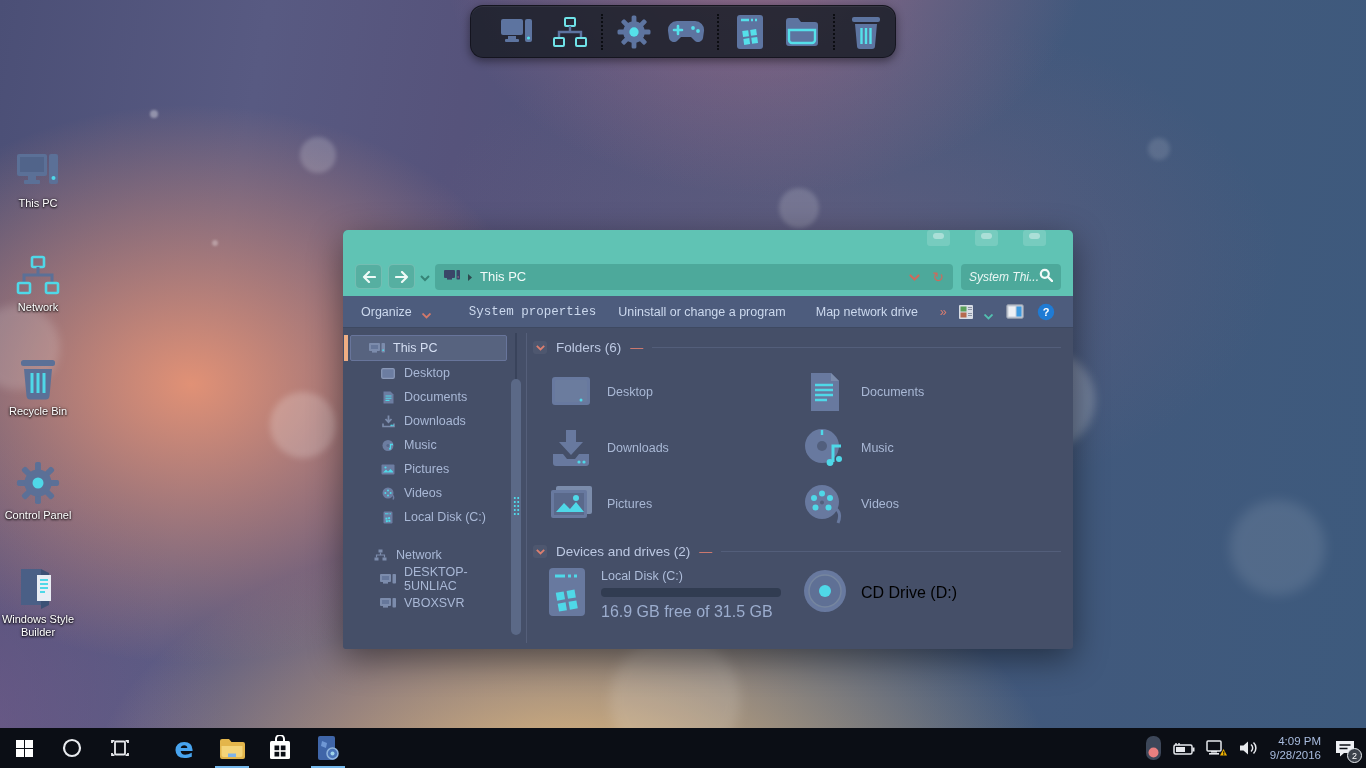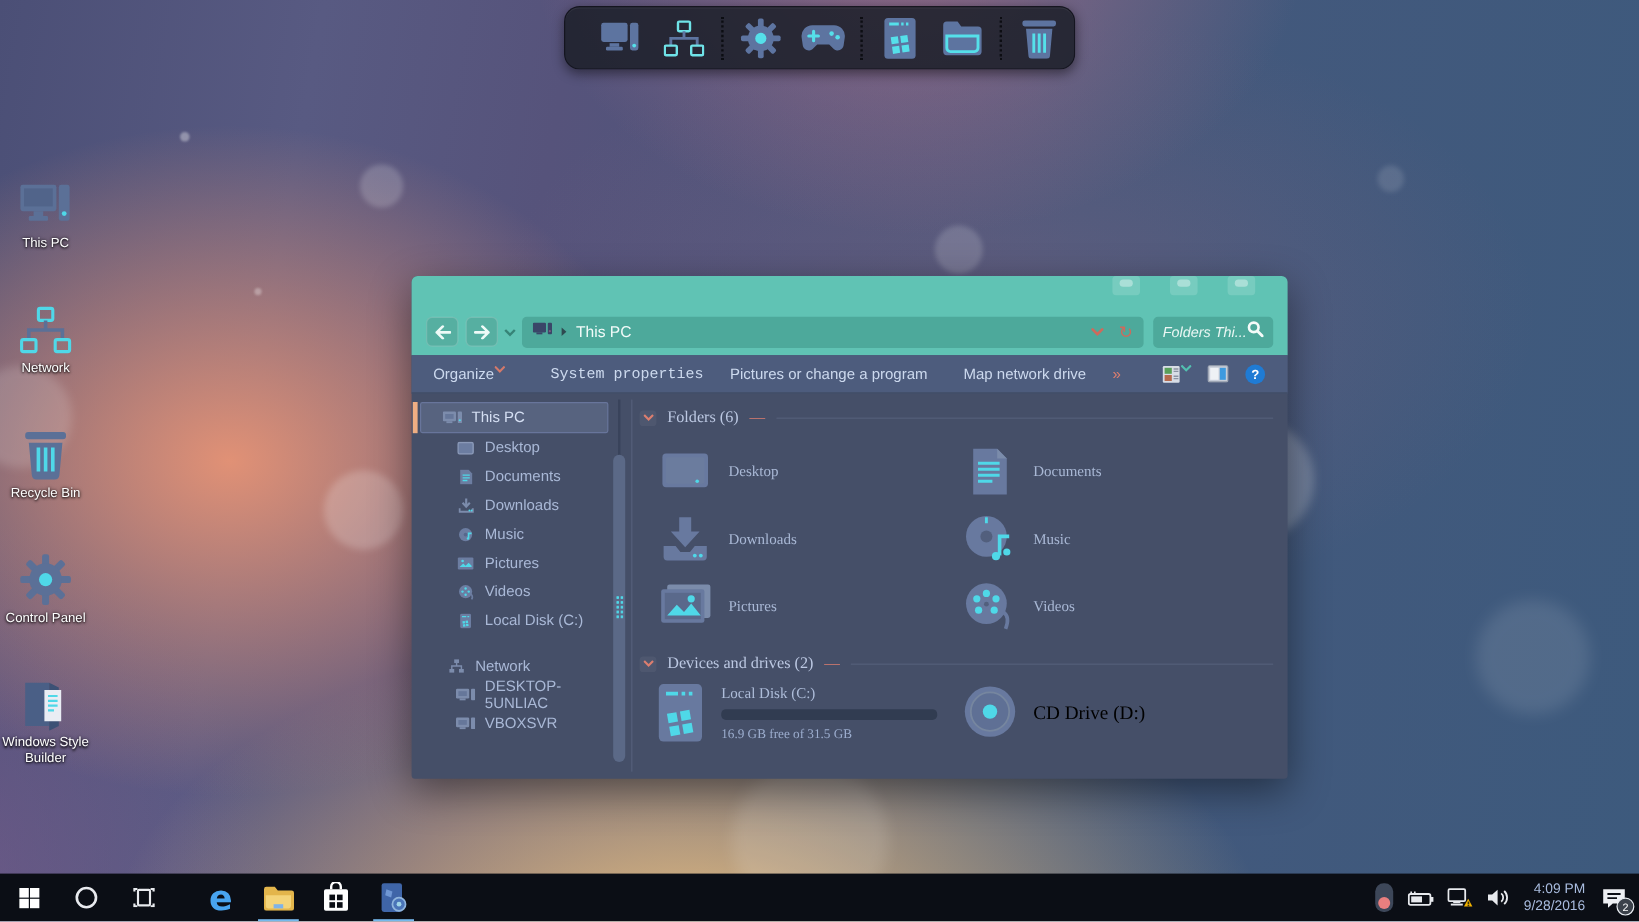--- a/index.html
+++ b/index.html
@@ -49,21 +49,21 @@
     padding:0 9px; gap:7px; cursor:text; }
   .addr-text { color:#f2fbf9; font-size:13px; }
   .addr-right { margin-left:auto; display:flex; align-items:center; gap:12px; }
   .search-box { width:100px; height:26px; margin-left:8px; background:#4da99b; border-radius:4px;
     display:flex; align-items:center; padding:0 8px; cursor:text; }
   .search-box .ph { flex:1; color:#eaf7f4; font-size:12px; font-style:italic; white-space:nowrap; overflow:hidden; }
 
   .toolbar { position:absolute; top:66px; left:0; right:0; height:32px; background:#4d5c7d;
     border-bottom:1px solid #3e4961; display:flex; align-items:center; padding:0 18px;
     color:#ccd9ee; font-size:12.5px; }
-  .tb-item { display:flex; align-items:flex-start; gap:0; cursor:pointer; white-space:nowrap; }
+  .tb-item { display:flex; align-items:flex-end; gap:10px; cursor:pointer; white-space:nowrap; }
   .tb-gap1{ margin-left:38px;font-family:Liberation Mono, monospace; } .tb-gap2{ margin-left:22px; } .tb-gap3{ margin-left:30px; } .tb-gap4{ margin-left:22px; }
   .tb-right { margin-left:auto; display:flex; align-items:center; gap:13px; }
   .salmon { color:#dc7e6f; }
 
   .win-body { position:absolute; top:99px; left:0; right:0; bottom:0; }
   .sidebar { position:absolute; left:0; top:6px; width:164px; font-size:12.5px; color:#a9b8d6; }
   .side-row { height:24px; display:flex; align-items:center; gap:8px; cursor:pointer; margin-left:7px; position:relative; }
   .side-row .si { display:flex; width:16px; justify-content:center; }
   .side-row.lvl0 { padding-left:18px; }
   .side-row.lvl1 { padding-left:30px; }
@@ -72,36 +72,36 @@
   .side-row.selected::before { content:''; position:absolute; left:-7px; top:-1px; bottom:-1px; width:4px; background:#efae83; }
   .side-spacer { height:14px; }
 
   .vscroll { position:absolute; left:167px; top:4px; bottom:6px; width:12px; }
   .vscroll .track-line { position:absolute; left:5px; top:0; height:48px; width:2px; background:#39435b; }
   .vscroll .thumb { position:absolute; left:1px; top:46px; height:256px; width:10px; background:#5b6987; border-radius:6px; cursor:grab; }
   .vscroll .grip { position:absolute; left:2px; top:117px; width:7px; height:20px;
     background-image:radial-gradient(circle, #4fd8e8 1px, rgba(0,0,0,0) 1.3px); background-size:3.5px 4px; }
   .body-sep { position:absolute; left:183px; top:4px; bottom:6px; width:1px; background:#555f7a; }
 
-  .content { position:absolute; left:185px; right:12px; top:0; bottom:0;font-family:Liberation Serif, serif; }
+  .content { position:absolute; left:185px; right:12px; top:0; bottom:0; }
   .sec-head { display:flex; align-items:center; gap:9px; color:#bcc8e2; font-size:13.5px; margin-left:5px; }
   .sec-chev { width:14px; height:13px; border-radius:3px; background:rgba(255,255,255,0.05);
     display:flex; align-items:center; justify-content:center; cursor:pointer; }
   .sec-dash { color:#dc7e6f; font-size:13px; }
   .sec-line { flex:1; height:1px; background:rgba(135,150,185,0.22); }
   .grid { display:grid; grid-template-columns:254px 254px; }
   .tile { display:flex; align-items:center; gap:13px; height:56px; cursor:pointer; padding-left:20px; }
   .tile .t-ic { width:46px; height:48px; display:flex; align-items:center; justify-content:center; }
   .tile .t-lbl { color:#a9b8d5; font-size:12.5px; }
   .disk-tile { display:flex; align-items:flex-start; gap:13px; cursor:pointer; padding-left:20px; margin-top:8px; }
   .disk-info { display:flex; flex-direction:column; }
   .disk-name { color:#aebdda; font-size:12.5px; margin-top:2px; }
   .disk-bar { width:180px; height:9px; background:#313c51; border-radius:4px; margin-top:5px; overflow:hidden; }
   .disk-fill { height:100%; background:#43dce4; border-radius:4px; }
-  .disk-cap { color:#9cadce; font-size:11px; margin-top:6px; }
+  .disk-cap { color:#9cadce; font-size:16px; margin-top:6px; }
   .cd-tile { display:flex; align-items:center; gap:13px; cursor:pointer; padding-left:20px; margin-top:8px; height:52px; }
 
   
   .taskbar { position:absolute; left:0; bottom:0; width:1366px; height:40px; background:#0b0e15;
     display:flex; align-items:center; z-index:50; }
   .tb-btn { width:48px; height:40px; display:flex; align-items:center; justify-content:center; position:relative; cursor:pointer; }
   .tb-btn.active::after { content:''; position:absolute; left:7px; right:7px; bottom:0; height:2px; background:#76b9ed; }
   .edge-gap { margin-left:16px; }
   .tray { margin-left:auto; display:flex; align-items:center; gap:11px; padding-right:8px; }
   .tray-item { display:flex; align-items:center; justify-content:center; cursor:pointer; }
@@ -323,21 +323,21 @@
           <span class="addr-right">
             <span>
               <svg width="11" height="8" viewBox="0 0 11 8">
                   <path d="M1.5 1.5 l4 4 4-4" stroke="#ce6a5c" stroke-width="2.2" fill="none" stroke-linecap="round"></path>
                 </svg>
             </span>
             <span style="color:#ce6a5c;font-size:14px;line-height:1">↻</span>
           </span>
         </div>
         <div class="search-box">
-          <span class="ph">Folders Thi...</span>
+          <span class="ph">System Thi...</span>
           <span>
             <svg width="14" height="14" viewBox="0 0 14 14">
                 <circle cx="5.8" cy="5.8" r="4" stroke="#f4fbf9" stroke-width="2.2" fill="none"></circle>
                 <path d="M9 9 l4 4" stroke="#f4fbf9" stroke-width="2.4" stroke-linecap="round"></path>
               </svg>
           </span>
         </div>
       </div>
     </div>
 
@@ -345,21 +345,21 @@
       <div class="tb-item">
         <span>Organize</span>
         <svg width="9" height="6" viewBox="0 0 9 6">
             <path d="M0.5 0.5 l4 4 4-4" stroke="#d4796a" stroke-width="1.8" fill="none"></path>
           </svg>
       </div>
       <div class="tb-item tb-gap1">
         <span>System properties</span>
       </div>
       <div class="tb-item tb-gap2">
-        <span>Pictures or change a program</span>
+        <span>Uninstall or change a program</span>
       </div>
       <div class="tb-item tb-gap3">
         <span>Map network drive</span>
       </div>
       <div class="tb-item tb-gap4 salmon">
         <span>»</span>
       </div>
       <div class="tb-right">
         <div class="tb-item">
           <svg width="16" height="16" viewBox="0 0 16 16">

